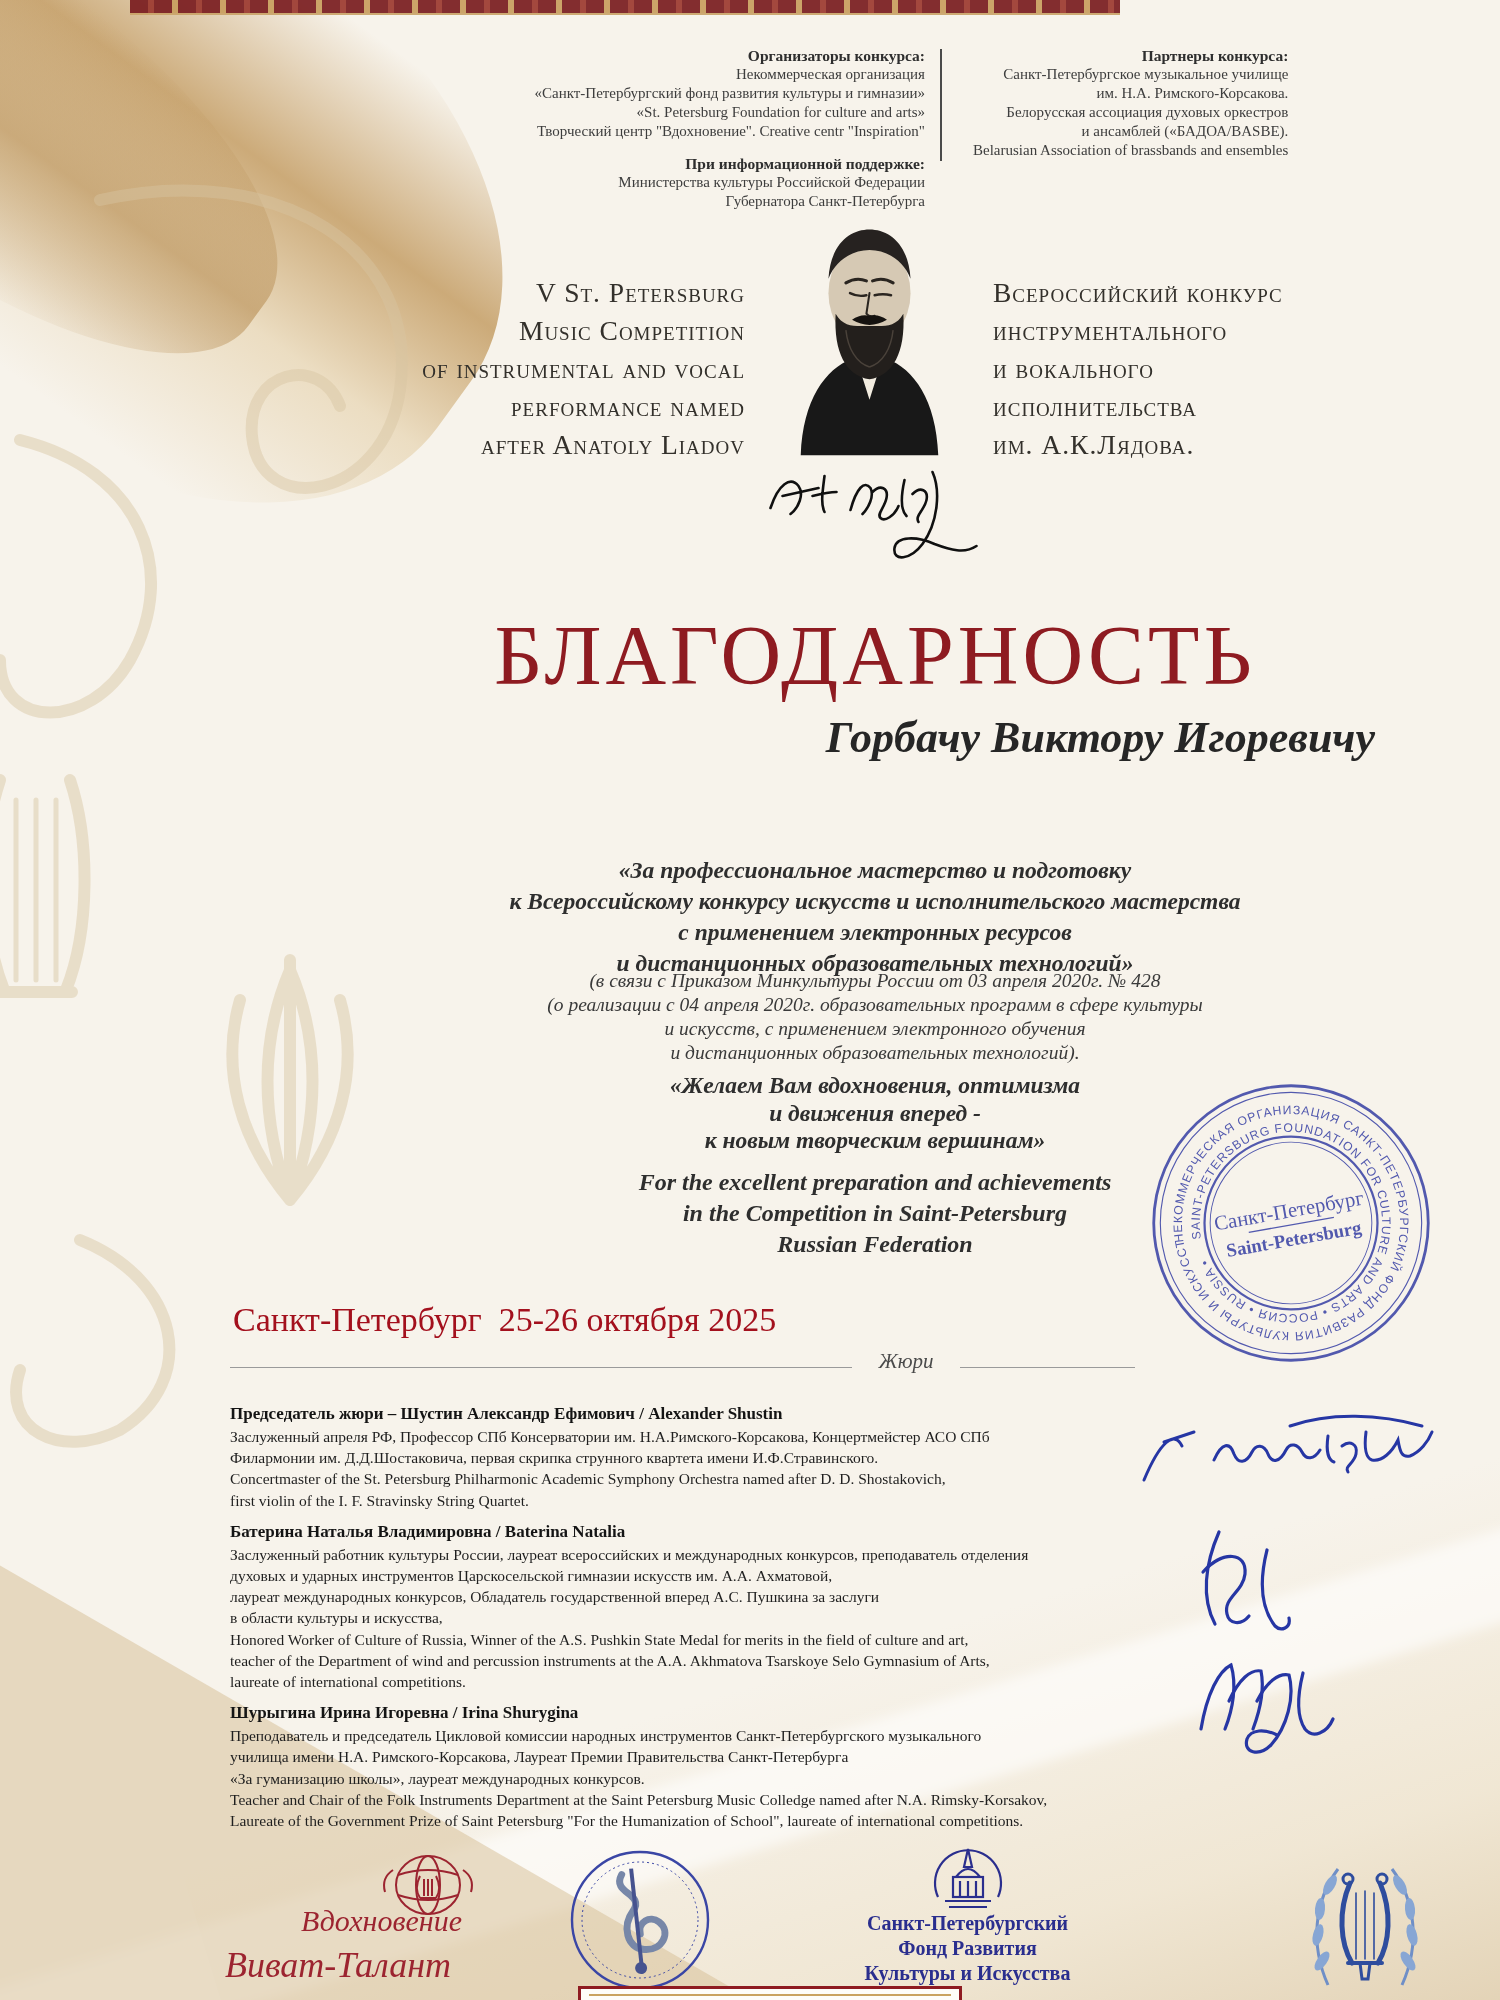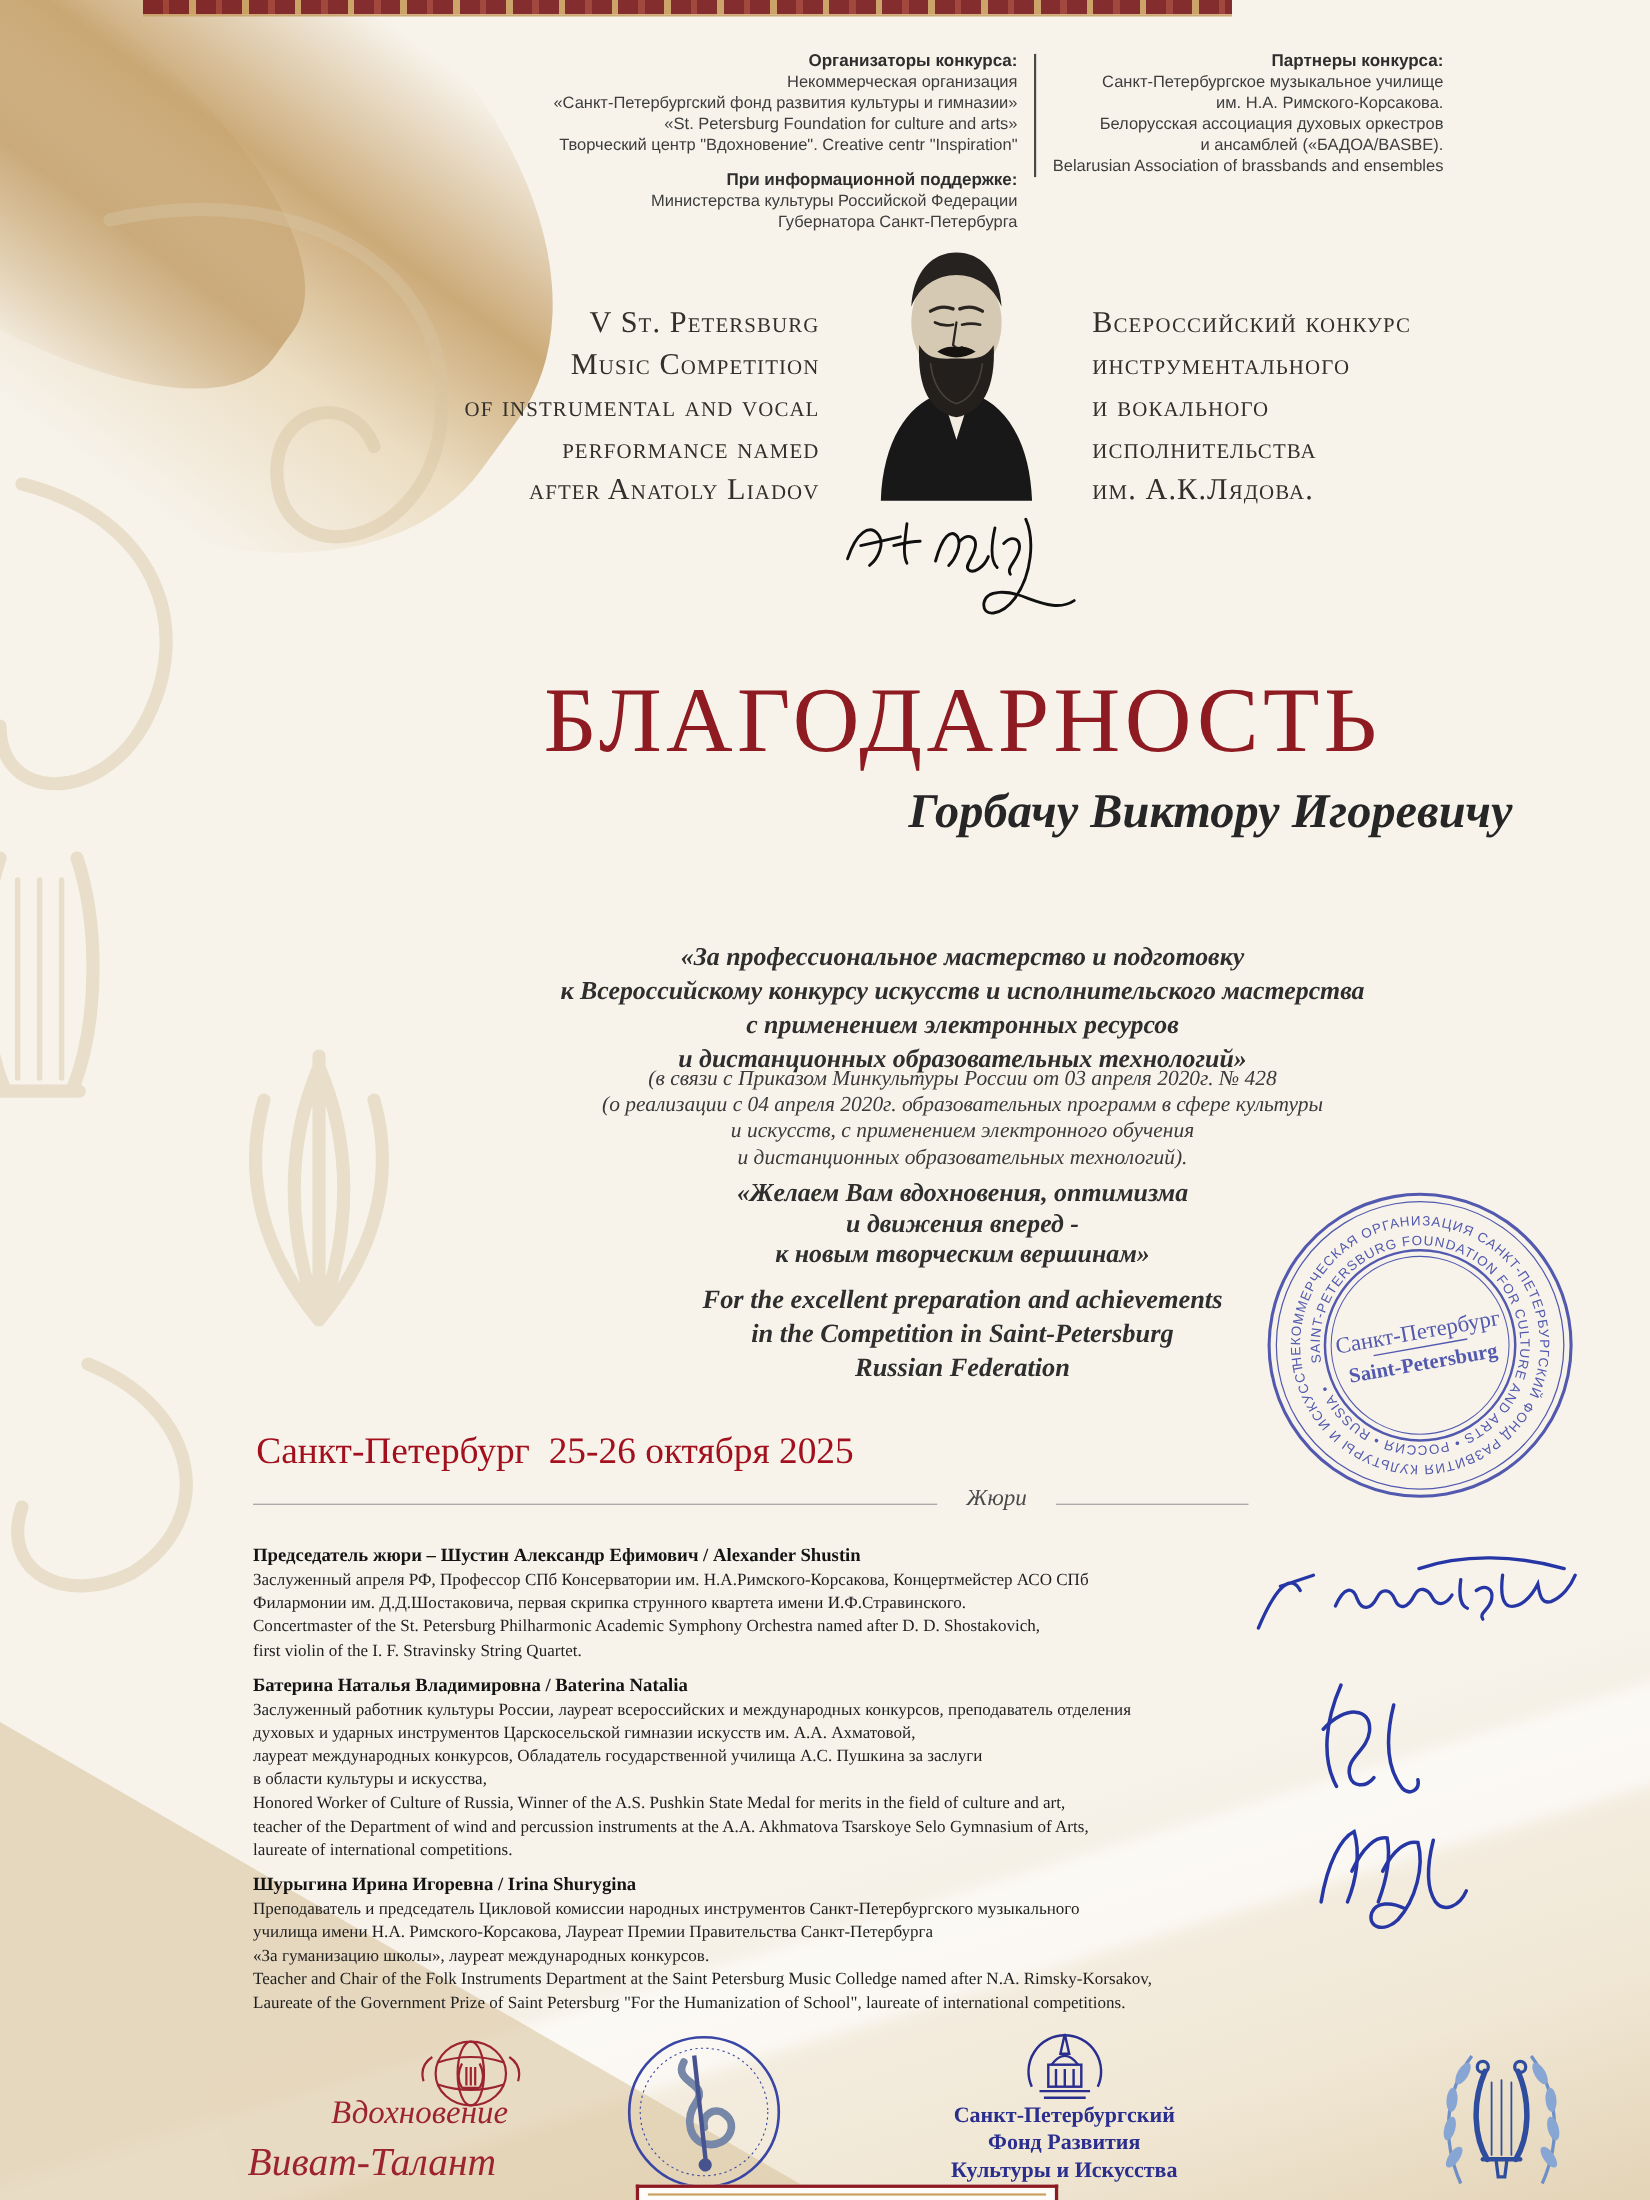--- a/index.html
+++ b/index.html
@@ -23,21 +23,21 @@
   .bg4{position:absolute;left:-220px;bottom:-280px;width:900px;height:540px;transform:rotate(30deg);
        background:rgba(214,189,148,.5);}
   .top-strip{position:absolute;top:0;left:130px;width:990px;height:13px;opacity:.92;
        background:repeating-linear-gradient(90deg,#7a1d20 0 18px,#9c3a30 18px 24px,#7a1d20 24px 42px,#c99e5e 42px 48px);
        border-bottom:2px solid #caa469;}
   .bottom-strip{position:absolute;left:578px;top:1986px;width:378px;height:14px;background:#fdfcf8;
        border:3px solid var(--title-red);border-bottom:none;}
   .bottom-strip .gold-line{position:absolute;left:8px;right:8px;top:5px;height:2px;background:#c9a25f;}
   .ornament-left{position:absolute;left:-40px;top:140px;width:520px;height:1320px;opacity:.45;}
   
-  .hdr{font-family:Liberation Sans, sans-serif;color:#3d3d3d;font-size:15px;line-height:19px;}
+  .hdr{font-family:Liberation Serif, serif;color:#3d3d3d;font-size:15px;line-height:19px;margin-left:16px;}
   .hdr .hdr-title{font-weight:bold;color:#2e2e2e;font-size:15.5px;}
   .org-block{position:absolute;top:46px;right:575px;text-align:right;}
   .support{margin-top:13px;}
   .partners-block{position:absolute;top:46px;left:957px;text-align:right;max-width:360px;}
   .header-divider{position:absolute;left:940px;top:49px;width:2px;height:112px;background:#4a4a4a;}
   
   .comp{font-variant:small-caps;font-size:27.5px;line-height:38px;letter-spacing:1px;color:#33302b;}
   .comp-en{position:absolute;top:274px;left:280px;width:465px;text-align:right;}
   .comp-ru{position:absolute;top:274px;left:993px;width:430px;text-align:left;}
   .portrait{position:absolute;left:772px;top:198px;width:195px;height:258px;}
@@ -230,21 +230,21 @@
           <div>Филармонии им. Д.Д.Шостаковича, первая скрипка струнного квартета имени И.Ф.Стравинского.</div>
           <div>Concertmaster of the St. Petersburg Philharmonic Academic Symphony Orchestra named after D. D. Shostakovich,</div>
           <div>first violin of the I. F. Stravinsky String Quartet.</div>
         </div>
     </div>
     <div class="jury-member">
       <div class="jury-name">Батерина Наталья Владимировна / Baterina Natalia</div>
       <div class="jury-lines">
           <div>Заслуженный работник культуры России, лауреат всероссийских и международных конкурсов, преподаватель отделения</div>
           <div>духовых и ударных инструментов Царскосельской гимназии искусств им. А.А. Ахматовой,</div>
-          <div>лауреат международных конкурсов, Обладатель государственной училища А.С. Пушкина за заслуги</div>
+          <div>лауреат международных конкурсов, Обладатель государственной вперед А.С. Пушкина за заслуги</div>
           <div>в области культуры и искусства,</div>
           <div>Honored Worker of Culture of Russia, Winner of the A.S. Pushkin State Medal for merits in the field of culture and art,</div>
           <div>teacher of the Department of wind and percussion instruments at the A.A. Akhmatova Tsarskoye Selo Gymnasium of Arts,</div>
           <div>laureate of international competitions.</div>
         </div>
     </div>
     <div class="jury-member">
       <div class="jury-name">Шурыгина Ирина Игоревна / Irina Shurygina</div>
       <div class="jury-lines">
           <div>Преподаватель и председатель Цикловой комиссии народных инструментов Санкт-Петербургского музыкального</div>

